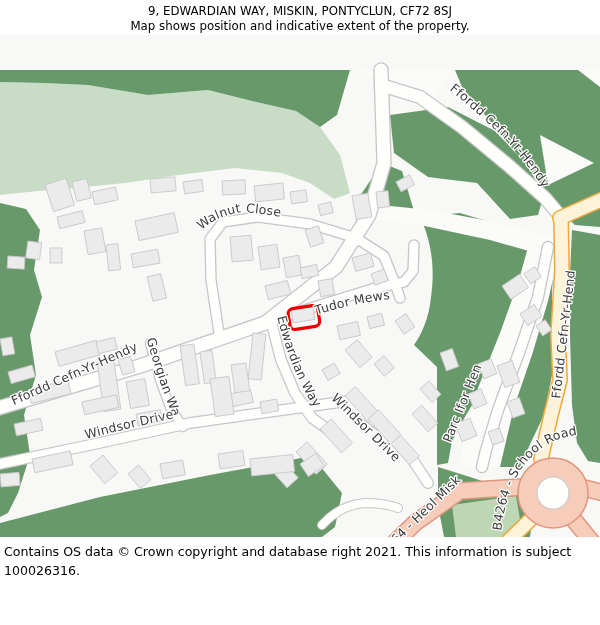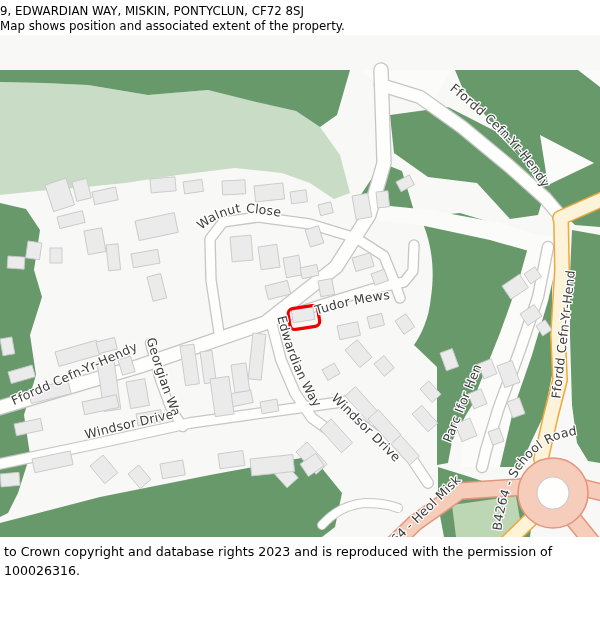--- a/index.html
+++ b/index.html
@@ -1,17 +1,17 @@
 <!DOCTYPE html>
 <html style="--green-dark: #68996b; --green-light: #c8dcc6; --field: #bdd6b3; --road-b-fill: #fdf3d8; --road-b-edge: #f0a83c; --road-a-fill: #f6ccba; --road-a-edge: #e2967e; --building: #ebebeb; --building-edge: #c9c9c9; --road-edge: #c6c6c6; --property-outline: #ee0000;"><head>
 <meta charset="utf-8">
 <style>
   html,body{margin:0;padding:0;background:#fff;}
   body{width:600px;height:625px;overflow:hidden;font-family:"DejaVu Sans",sans-serif;}
-  .hdr{height:35px;text-align:left;padding-top:4px;box-sizing:border-box;}
+  .hdr{height:35px;text-align:center;padding-top:4px;box-sizing:border-box;}
   .hdr div{font-size:11.8px;line-height:15px;color:#000;}
   .map{display:block;width:600px;height:502px;background:#f8f8f6;}
   .ftr{padding:5px 4px 0 4px;}
   .ftr div{font-size:12.6px;line-height:19px;color:#000;white-space:nowrap;}
   .gd{fill:var(--green-dark);}
   .gl{fill:var(--green-light);}
   .gf{fill:var(--field);}
   .wh{fill:#fbfbf9;}
   .bld{fill:var(--building);stroke:var(--building-edge);stroke-width:0.9;}
   .rc{fill:none;stroke:var(--road-edge);stroke-linecap:round;stroke-linejoin:round;}
@@ -22,21 +22,21 @@
   .pf{fill:none;stroke:var(--road-a-fill);stroke-linecap:round;stroke-linejoin:round;}
   .slab{font-family:"DejaVu Sans",sans-serif;font-size:12.5px;fill:#3c3c3c;letter-spacing:0.2px;
         stroke:#fff;stroke-width:2.6px;paint-order:stroke;stroke-linejoin:round;}
   .prop{fill:none;stroke:var(--property-outline);stroke-width:3.2;}
 </style>
 </head>
 <body>
 
 <div class="hdr">
   <div>9, EDWARDIAN WAY, MISKIN, PONTYCLUN, CF72 8SJ</div>
-  <div>Map shows position and associated extent of the property.</div>
+  <div>Map shows position and indicative extent of the property.</div>
 </div>
 
 <svg class="map" viewBox="0 0 600 502">
   <defs>
     <path id="p-walnut" d="M190,214 Q200,184 242,177 Q302,181 358,205"></path>
     <path id="p-tudor" d="M290,289 Q368,259 450,261"></path>
     <path id="p-edwardian" d="M276,276 Q288,330 314,372 L324,386"></path>
     <path id="p-ffleft" d="M10,372 L140,314"></path>
     <path id="p-fftop" d="M443,50 Q480,78 515,115 Q536,140 548,162"></path>
     <path id="p-ffright" d="M560,366 L575,236"></path>
@@ -223,15 +223,15 @@
     <text class="slab"><textPath href="#p-georgian" startOffset="2">Georgian Way</textPath></text>
     <text class="slab"><textPath href="#p-windw" startOffset="4">Windsor Drive</textPath></text>
     <text class="slab"><textPath href="#p-winde" startOffset="4">Windsor Drive</textPath></text>
     <text class="slab"><textPath href="#p-parc" startOffset="2">Parc Ifor Hen</textPath></text>
     <text class="slab"><textPath href="#p-school" startOffset="2">B4264 - School Road</textPath></text>
     <text class="slab"><textPath href="#p-heol" startOffset="0">B4264 - Heol Miskin</textPath></text>
   </g>
 </svg>
 
 <div class="ftr">
-  <div>to Crown copyright and database rights 2023 and is reproduced with the permission of</div>
+  <div>Contains OS data © Crown copyright and database right 2021. This information is subject</div>
   <div>100026316.</div>
 </div>
 
 </body></html>

